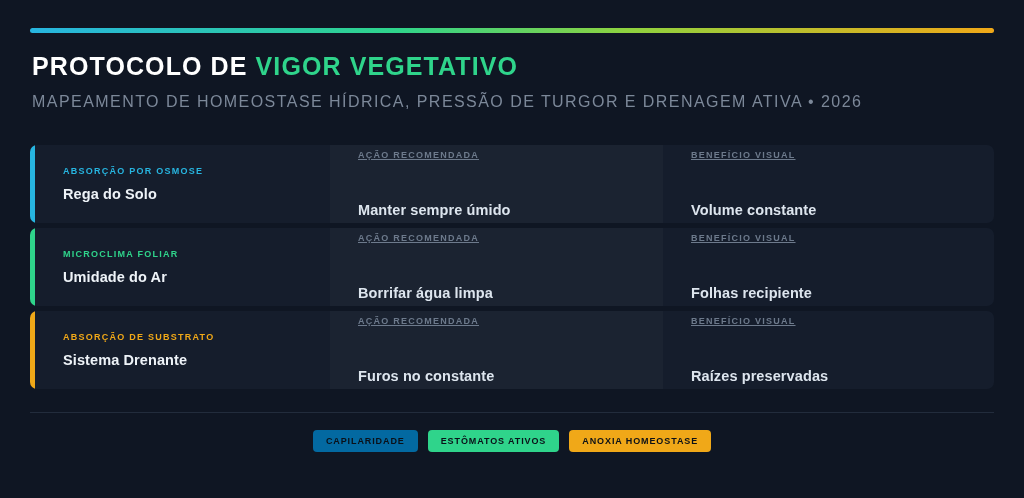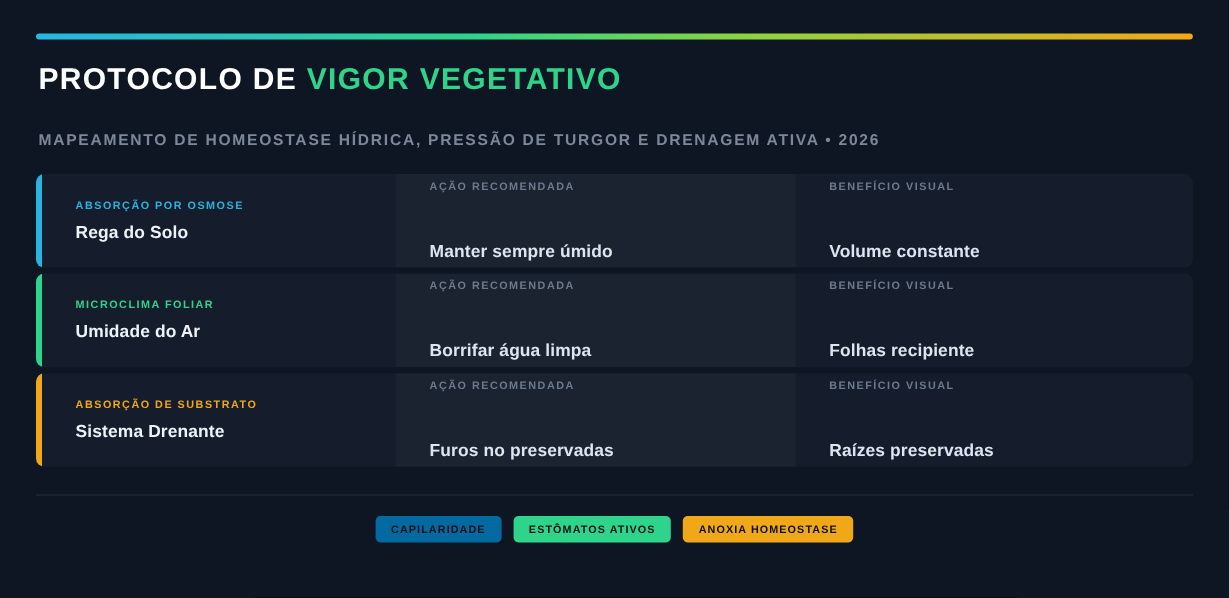--- a/index.html
+++ b/index.html
@@ -32,25 +32,25 @@
   }
   .title {
     font-size: 25px;
     font-weight: bold;
     letter-spacing: 1.1px;
     color: #ffffff;
     line-height: 32px;
   }
   .title .accent { color: #2fd48b; margin-top: 40px; }
   .subtitle {
-    margin-top: 27px;
-    font-size: 13px;
+    margin-top: 11px;
+    font-size: 16px;
     letter-spacing: 1.45px;
     color: #7c8899;
-    font-weight: bold;
+    font-weight: normal;
   }
 
   .cards {
     position: absolute;
     left: 30px;
     top: 145px;
     width: 964px;
   }
   .card {
     position: relative;
@@ -76,21 +76,21 @@
     flex: 0 0 333px;
     background: rgba(255,255,255,0.028);
   }
   .col-c { flex: 1 1 auto; }
   .kicker {
     font-size: 9px;
     font-weight: bold;
     letter-spacing: 1.25px;
     margin-bottom: 10px;
   }
-  .kicker.muted { color: #6d7a8c; }
+  .kicker.muted { color: #6d7a8c; text-decoration: underline; }
   .value {
     font-size: 14.5px;
     font-weight: bold;
     color: #eef3f8;
     letter-spacing: 0.1px;
   }
   .value.soft { color: #dde5ee; font-weight: bold; margin-top: 32px; }
 
   .divider {
     position: absolute;
@@ -166,21 +166,21 @@
     </div>
 
     <div class="card">
       <div class="stripe" style="background:#f0a818"></div>
       <div class="col col-a">
         <div class="kicker" style="color:#f0a818">ABSORÇÃO DE SUBSTRATO</div>
         <div class="value">Sistema Drenante</div>
       </div>
       <div class="col col-b">
         <div class="kicker muted">AÇÃO RECOMENDADA</div>
-        <div class="value soft">Furos no preservadas</div>
+        <div class="value soft">Furos no constante</div>
       </div>
       <div class="col col-c">
         <div class="kicker muted">BENEFÍCIO VISUAL</div>
         <div class="value soft">Raízes preservadas</div>
       </div>
     </div>
 
   </div>
 
   <div class="divider"></div>

